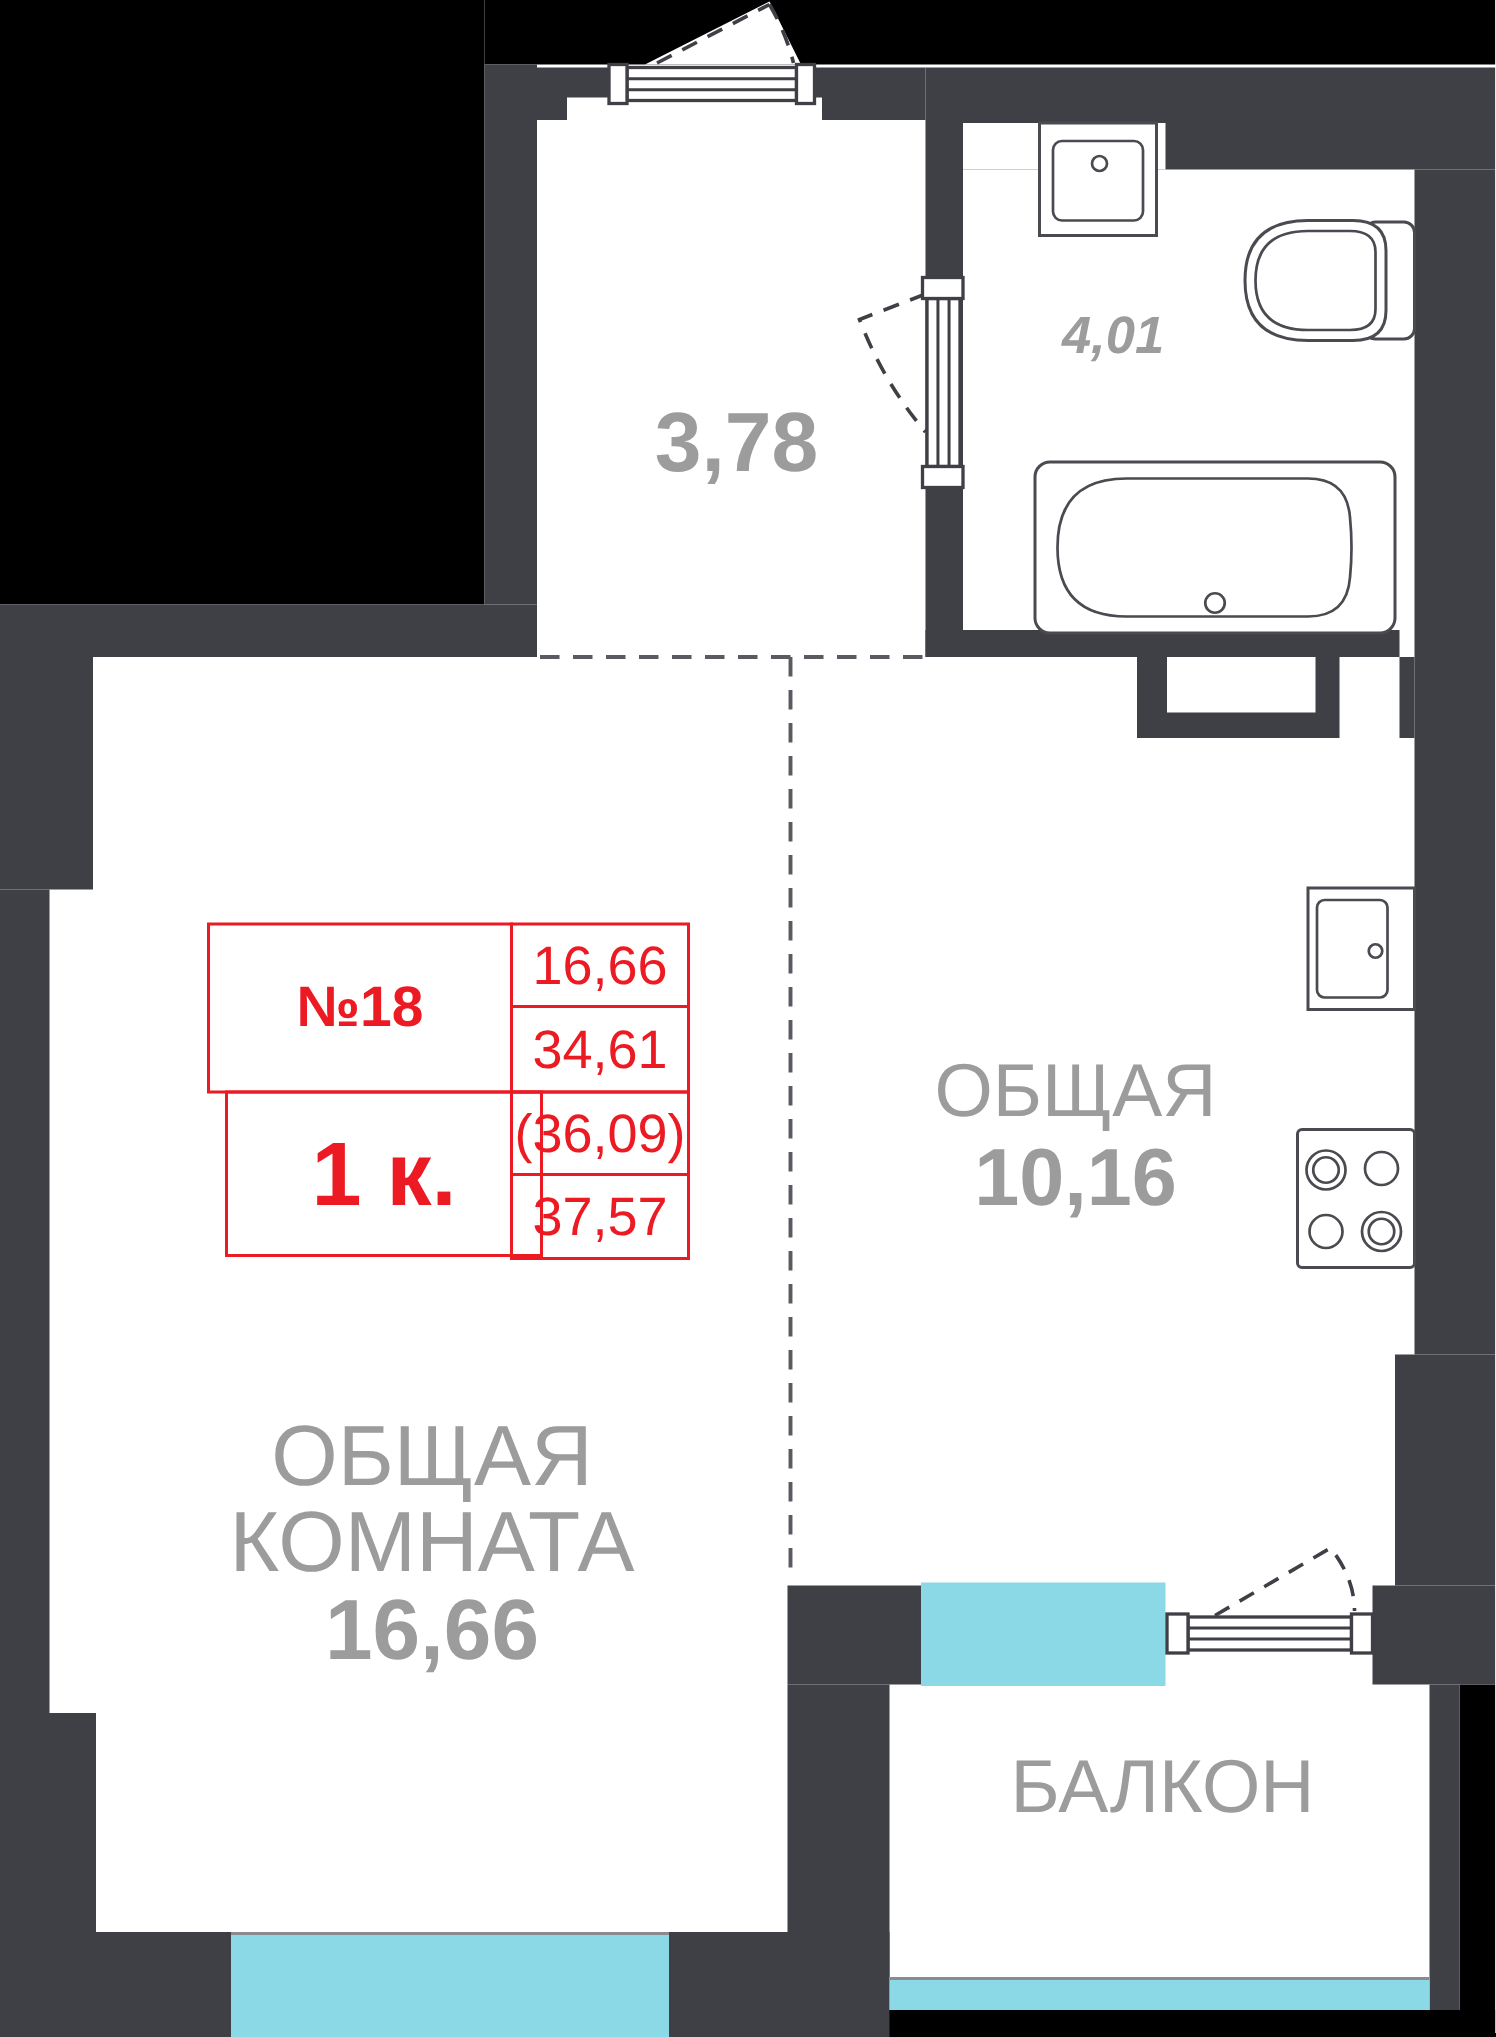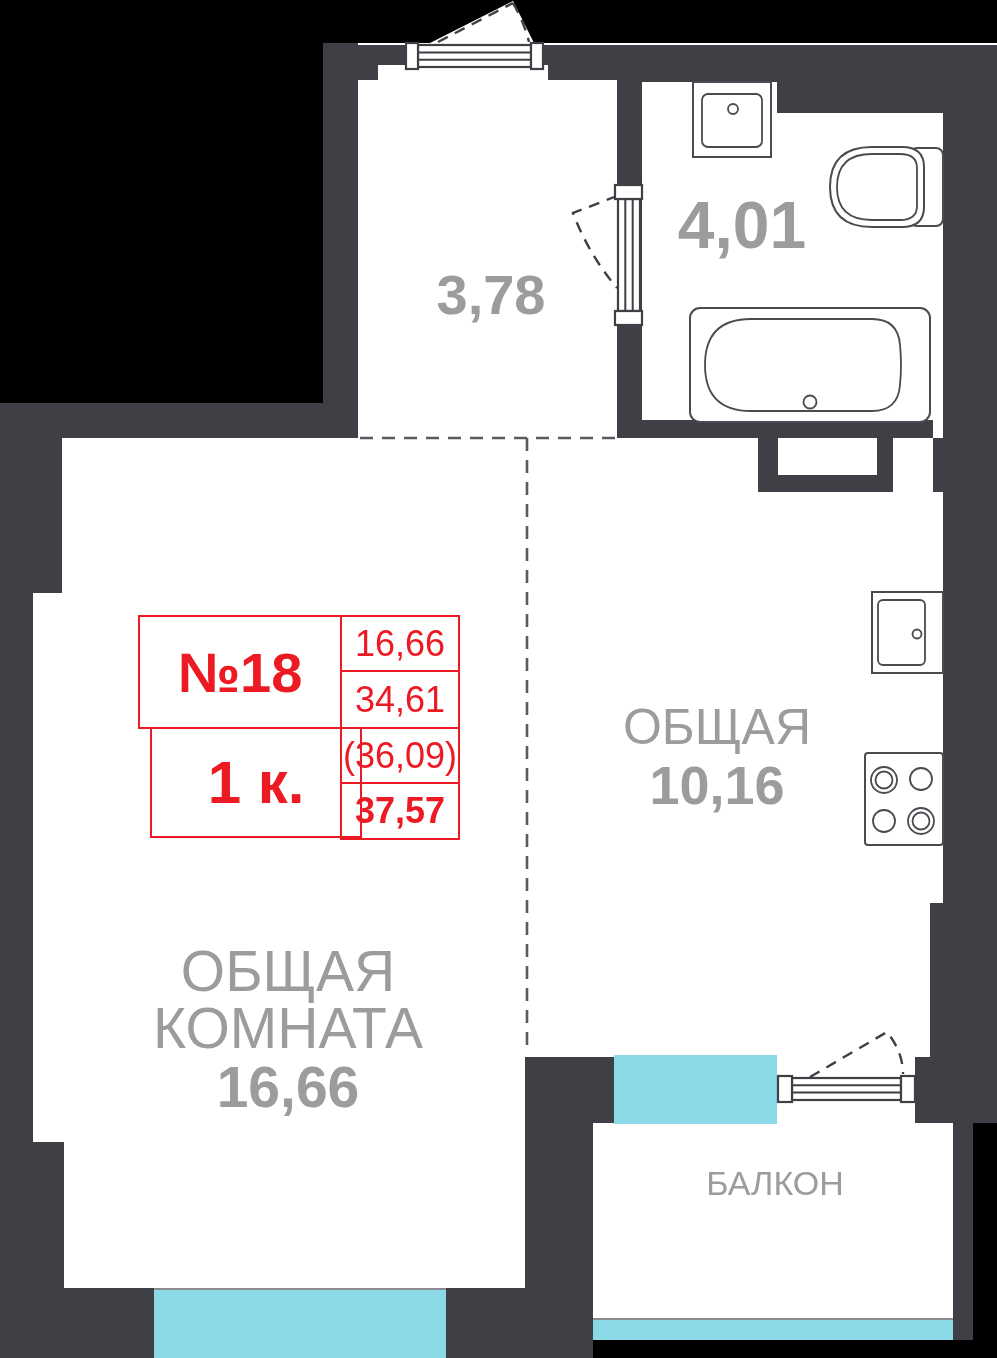--- a/index.html
+++ b/index.html
@@ -109,30 +109,30 @@
     <rect class="fx" x="865" y="753" width="78" height="92" rx="3"></rect>
     <circle class="fx-thin" cx="884" cy="780" r="13"></circle>
     <circle class="fx-thin" cx="884" cy="780" r="8.5"></circle>
     <circle class="fx-thin" cx="921" cy="779" r="11"></circle>
     <circle class="fx-thin" cx="884" cy="821" r="11"></circle>
     <circle class="fx-thin" cx="921" cy="821" r="13"></circle>
     <circle class="fx-thin" cx="921" cy="821" r="8.5"></circle>
   </svg>
 
   <div class="label bold" style="left:366px;top:267px;width:250px;font-size:56px;">3,78</div>
-  <div class="label bold" style="left:617px;top:192px;width:250px;font-size:66px;">4,01</div>
+  <div class="label bold" style="left:617px;top:206px;width:250px;font-size:35px;font-style:italic;">4,01</div>
   <div class="label" style="left:567px;top:702px;width:300px;font-size:50px;">ОБЩАЯ</div>
   <div class="label bold" style="left:567px;top:758px;width:300px;font-size:54px;">10,16</div>
   <div class="label" style="left:138px;top:1000px;width:300px;font-size:57px;">КОМНАТА</div>
   <div class="label" style="left:138px;top:943px;width:300px;font-size:57px;">ОБЩАЯ</div>
   <div class="label bold" style="left:138px;top:1059px;width:300px;font-size:57px;">16,66</div>
-  <div class="label" style="left:625px;top:1166px;width:300px;font-size:34px;">БАЛКОН</div>
+  <div class="label" style="left:625px;top:1166px;width:300px;font-size:50px;">БАЛКОН</div>
 
   <div>
-    <div class="tcell bold" style="left:138px;top:615px;width:204px;height:114px;font-size:56px;">№18</div>
+    <div class="tcell bold" style="left:138px;top:615px;width:204px;height:114px;font-size:38px;">№18</div>
     <div class="tcell bold" style="left:150px;top:727px;width:212px;height:111px;font-size:60px;">1 к.</div>
     <div class="tcell" style="left:340px;top:615px;width:120px;height:57px;font-size:36px;">16,66</div>
     <div class="tcell" style="left:340px;top:670px;width:120px;height:59px;font-size:36px;">34,61</div>
     <div class="tcell" style="left:340px;top:727px;width:120px;height:57px;font-size:36px;">(36,09)</div>
-    <div class="tcell" style="left:340px;top:782px;width:120px;height:58px;font-size:36px;font-weight:bold;">37,57</div>
+    <div class="tcell" style="left:340px;top:782px;width:120px;height:58px;font-size:36px;">37,57</div>
   </div>
 
 </div>
 
 </body></html>

